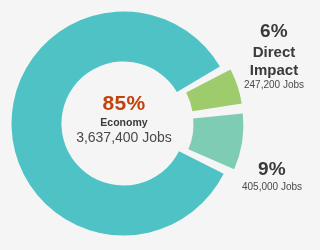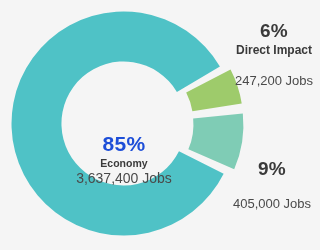--- a/index.html
+++ b/index.html
@@ -36,25 +36,24 @@
     left: 62px;
     top: 92px;
     width: 124px;
     text-align: center;
     line-height: 1;
     pointer-events: none;
   }
   .center-pct {
     font-size: 21px;
     font-weight: 700;
-    color: #1d4ed8;
+    color: #c2410c;
     letter-spacing: 0.3px;
     display: block;
     margin-bottom: 3px;
-    margin-top: 41px;
   }
   .center-name {
     font-size: 10.5px;
     font-weight: 700;
     color: #3a3a3a;
     display: block;
     line-height: 1.18;
   }
   .center-jobs {
     font-size: 14px;
@@ -70,33 +69,33 @@
     line-height: 1.15;
   }
   .callout .cal-pct {
     font-size: 19px;
     font-weight: 700;
     color: #3a3a3a;
     display: block;
     letter-spacing: 0.3px;
   }
   .callout .cal-name {
-    font-size: 12px;
+    font-size: 15px;
     font-weight: 700;
     color: #3a3a3a;
     display: block;
     margin-top: 1px;
     line-height: 1.18;
   }
   .callout .cal-jobs {
-    font-size: 13px;
+    font-size: 10px;
     font-weight: 400;
     color: #4a4a4a;
     display: block;
-    margin-top: 17px;
+    margin-top: 1px;
   }
   #callout-direct {
     left: 228px;
     top: 20px;
     width: 92px;
   }
   #callout-indirect {
     left: 224px;
     top: 158px;
     width: 96px;

